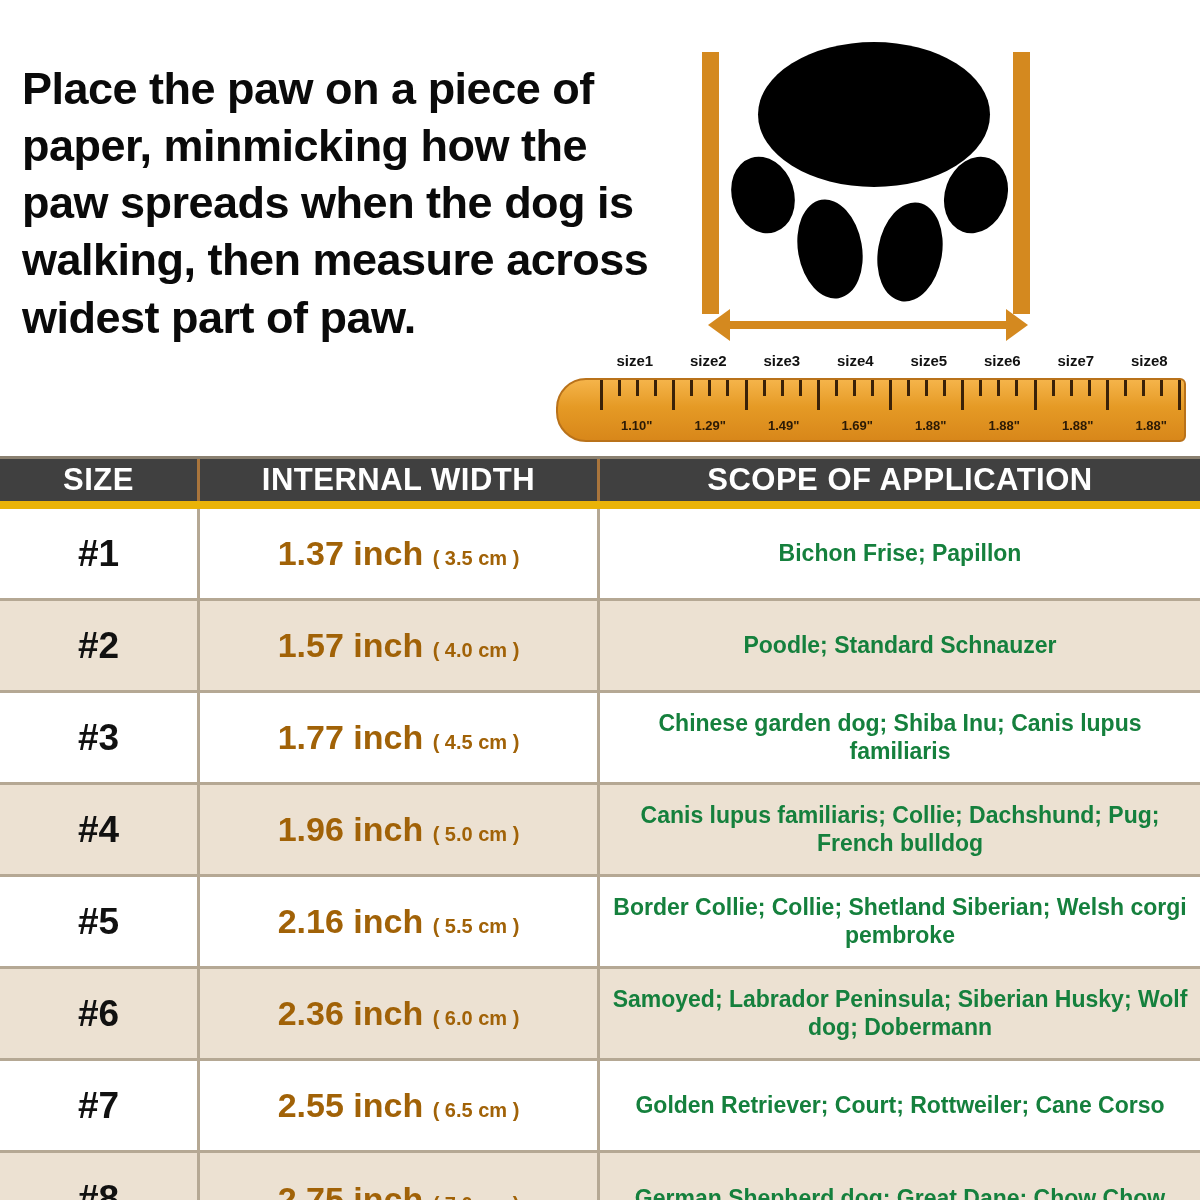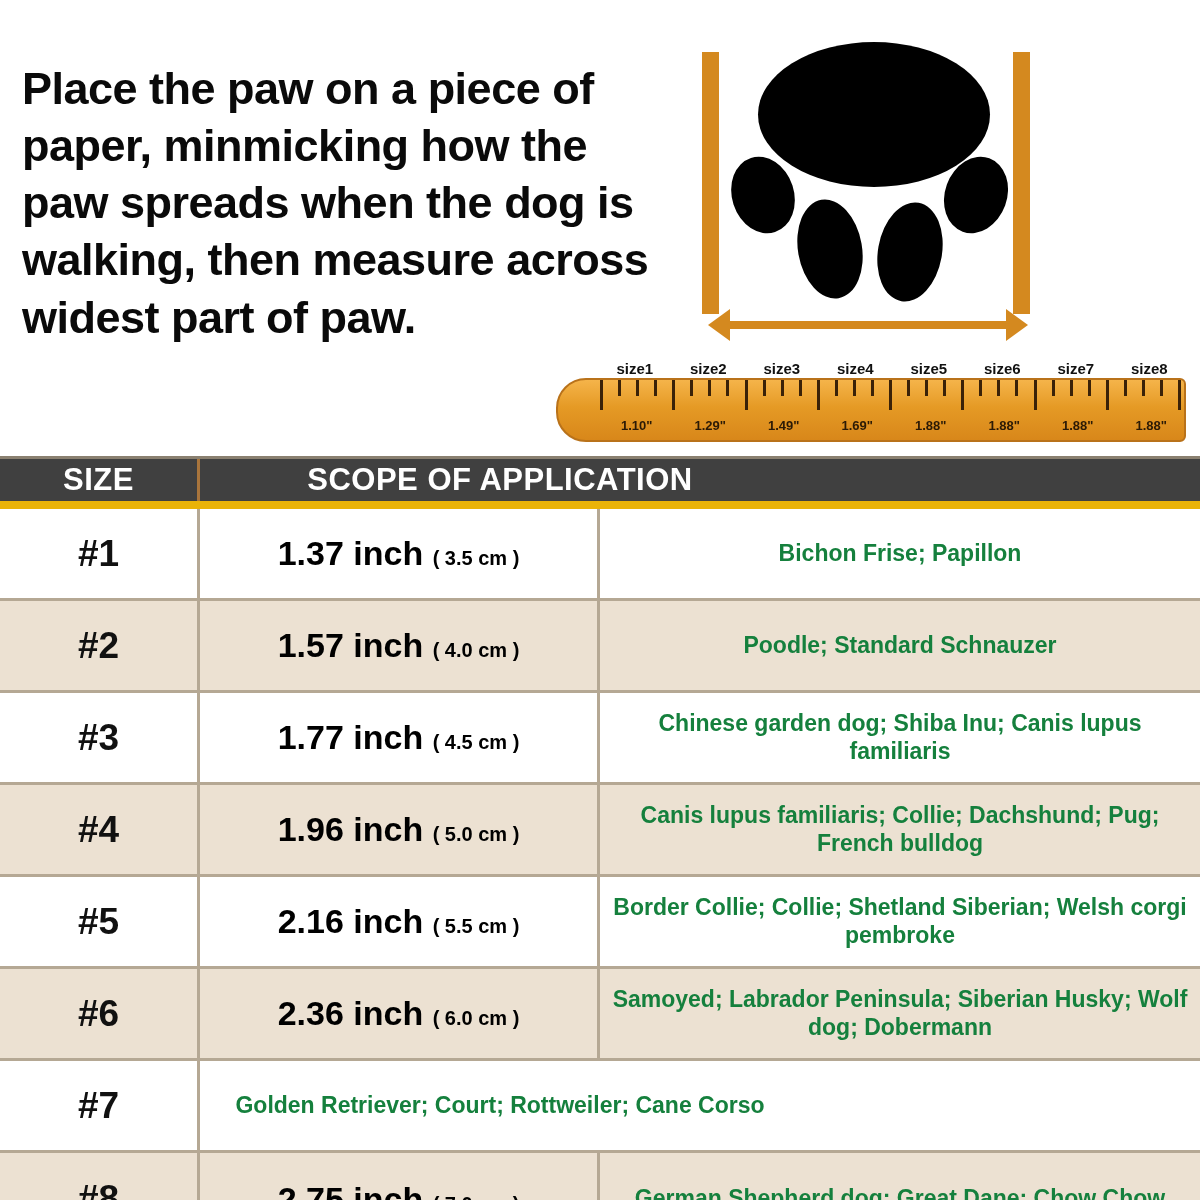--- a/index.html
+++ b/index.html
@@ -86,21 +86,21 @@
   
   .ruler-wrap {
     position: absolute;
     left: 556px;
     top: 328px;
     width: 630px;
     height: 92px;
   }
   .size-labels {
     position: absolute;
-    left: 42px; top: 8px;
+    left: 42px; top: 0;
     width: 588px;
     display: flex;
     height: 22px;
   }
   .size-labels span {
     flex: 1;
     text-align: center;
     font-size: 15px;
     font-weight: bold;
     color: #111;
@@ -185,21 +185,21 @@
   .body-row.even { background: #ece1d2; }
 
   .size-text {
     font-weight: bold;
     font-size: 37px;
     color: #111;
   }
   .width-text {
     font-weight: bold;
     font-size: 34px;
-    color: #000000;
+    color: #a16207;
     white-space: nowrap;
   }
   .width-text .cm {
     font-size: 20px;
     font-weight: bold;
   }
   .scope-text {
     font-weight: bold;
     font-size: 23px;
     line-height: 1.2;
@@ -285,20 +285,21 @@
           <span>1.88"</span>
           <span>1.88"</span>
         </div>
       </div>
     </div>
   </div>
 
   <div class="table">
     <div class="row header-row">
       <div class="cell c-size">SIZE</div>
+      <div class="cell c-width">INTERNAL WIDTH</div>
       <div class="cell c-scope">SCOPE OF APPLICATION</div>
     </div>
     <div id="table-body">
         <div class="row body-row odd">
           <div class="cell c-size">
             <span class="size-text">#1</span>
           </div>
           <div class="cell c-width">
             <span class="width-text">1.37 inch <span class="cm">( 3.5 cm )</span></span>
           </div>
@@ -358,20 +359,23 @@
             <span class="width-text">2.36 inch <span class="cm">( 6.0 cm )</span></span>
           </div>
           <div class="cell c-scope">
             <span class="scope-text">Samoyed; Labrador Peninsula; Siberian Husky; Wolf dog; Dobermann</span>
           </div>
         </div>
         <div class="row body-row odd">
           <div class="cell c-size">
             <span class="size-text">#7</span>
           </div>
+          <div class="cell c-width">
+            <span class="width-text">2.55 inch <span class="cm">( 6.5 cm )</span></span>
+          </div>
           <div class="cell c-scope">
             <span class="scope-text">Golden Retriever; Court; Rottweiler; Cane Corso</span>
           </div>
         </div>
         <div class="row body-row even">
           <div class="cell c-size">
             <span class="size-text">#8</span>
           </div>
           <div class="cell c-width">
             <span class="width-text">2.75 inch <span class="cm">( 7.0 cm )</span></span>

